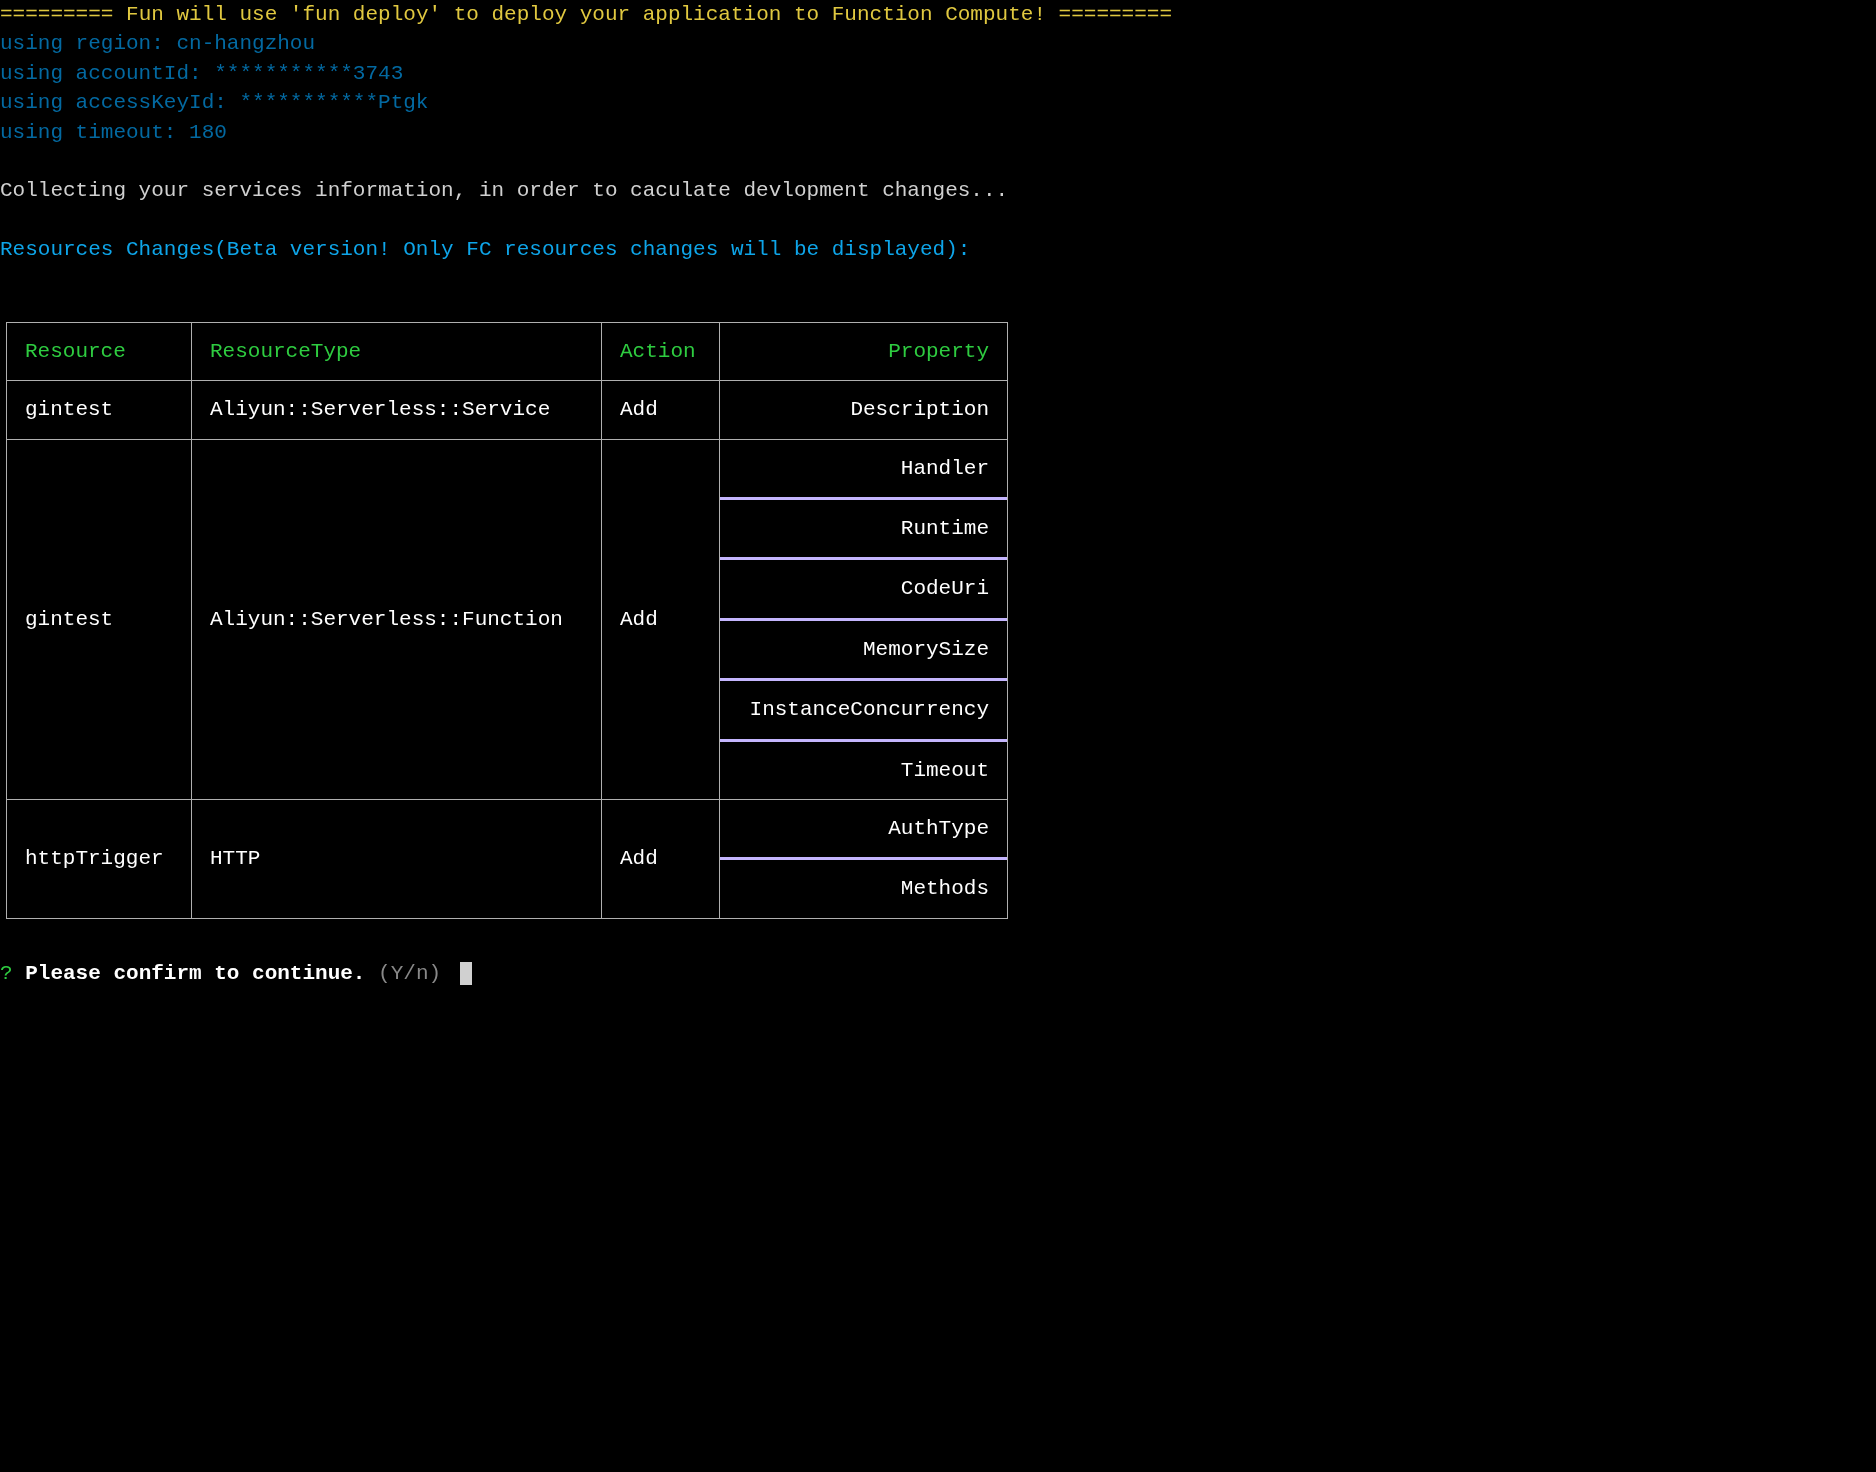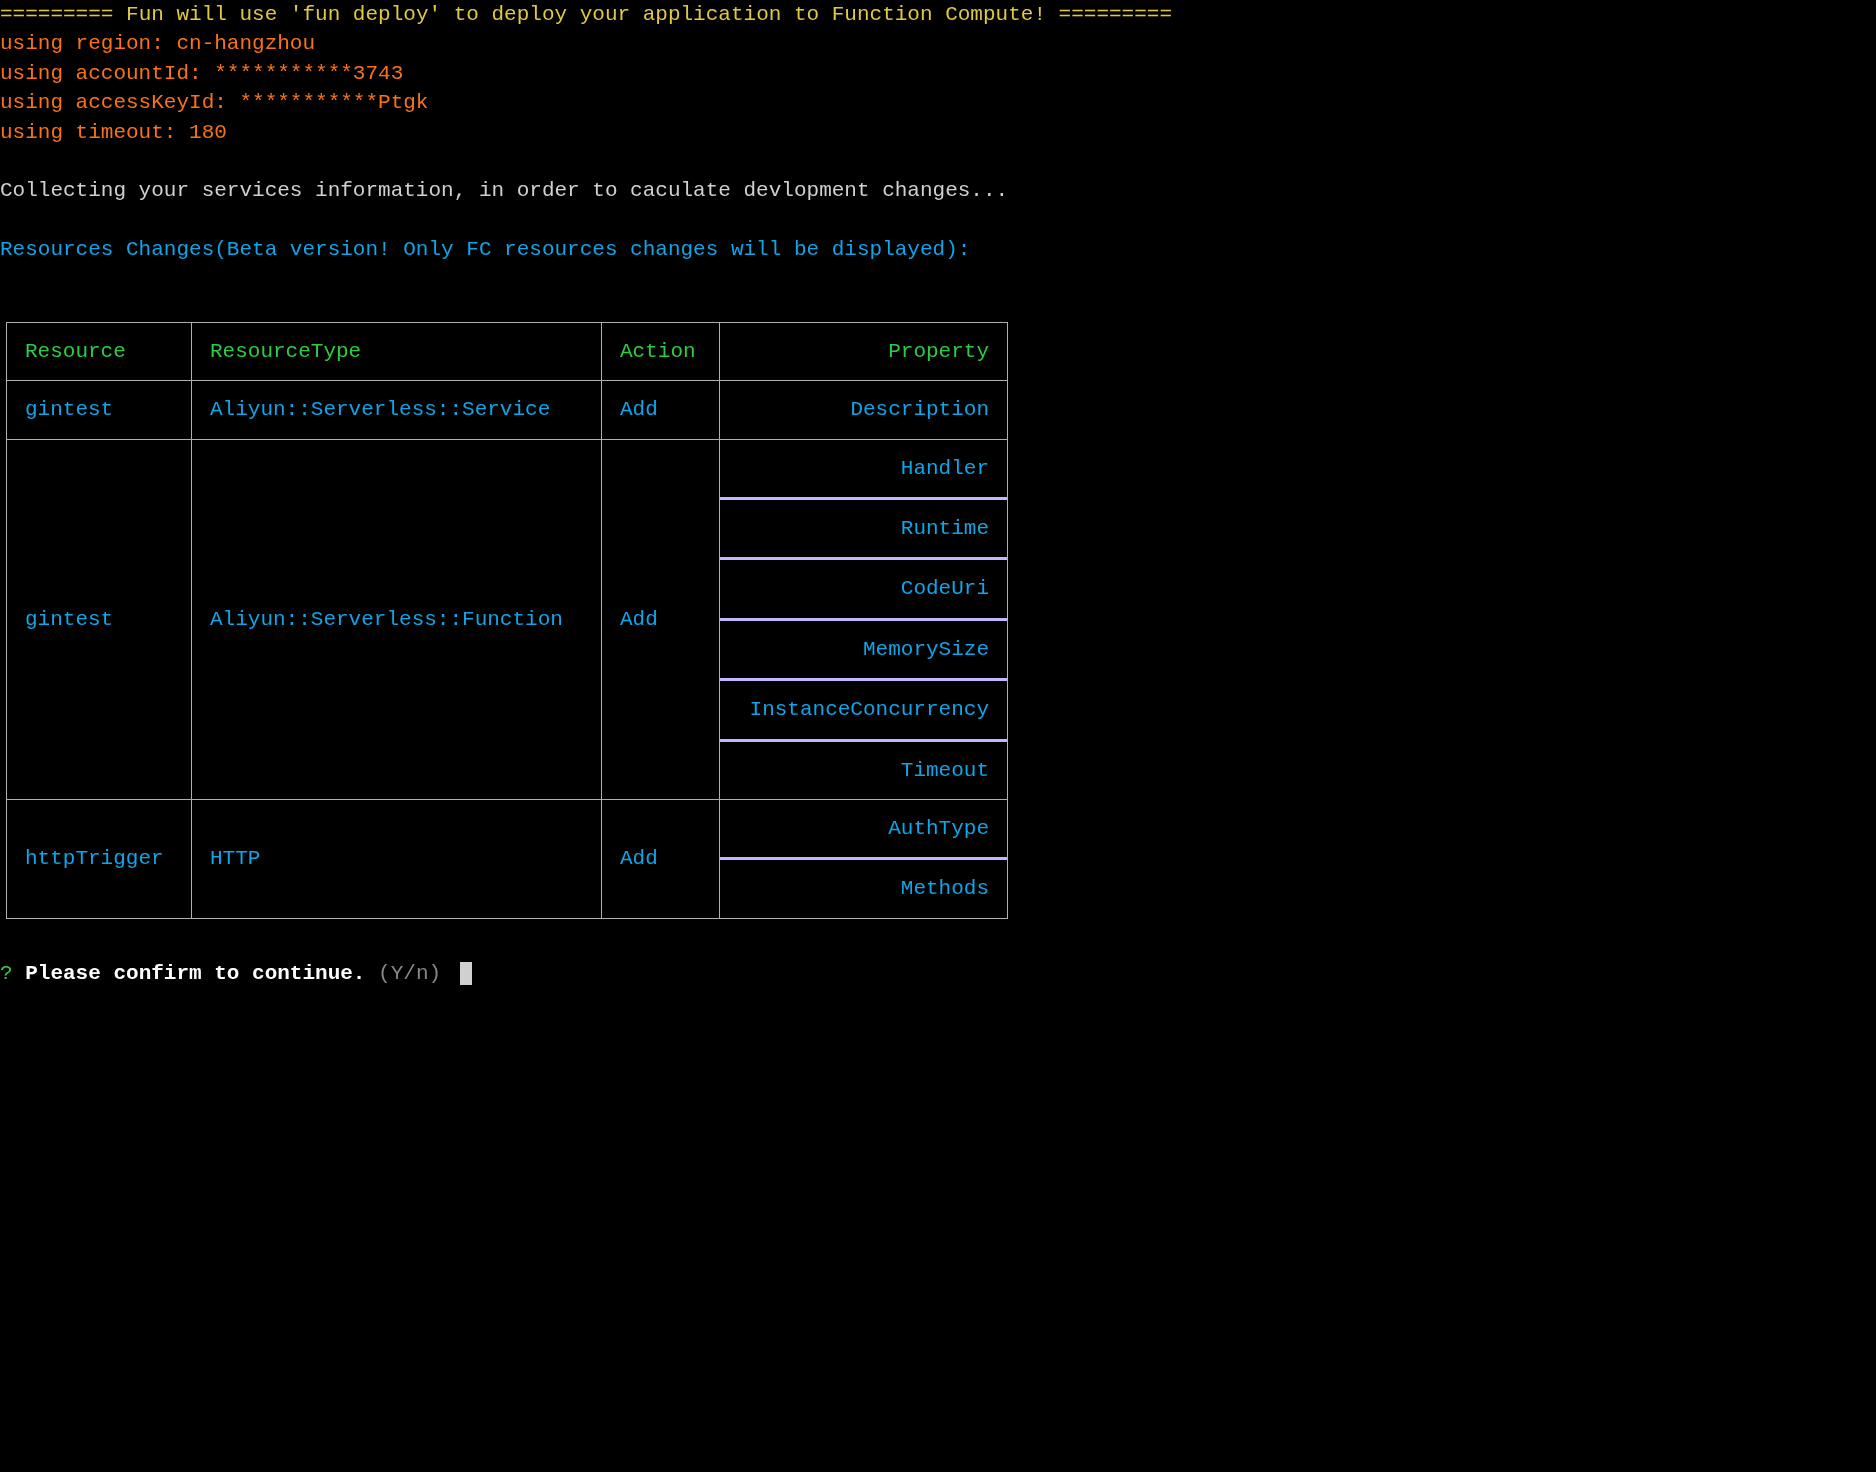--- a/index.html
+++ b/index.html
@@ -25,21 +25,21 @@
       white-space: pre;
       letter-spacing: 0;
     }
     .header-eq-left, .header-eq-right {
       color: #e0c840;
     }
     .header-text {
       color: #e0c840;
     }
     .info-line {
-      color: #f97316;
+      color: #0369a1;
       white-space: pre;
     }
     .blank-line {
       height: 1.4em;
     }
     .collecting-line {
       color: #d0d0d0;
     }
     .resources-changes-line {
       color: #0ea5e9;
@@ -50,21 +50,21 @@
     }
     table {
       border-collapse: collapse;
       border-radius: 27px;
     }
     td, th {
       border: 1px solid #b0b0b0;
       padding: 14px 18px;
       text-align: left;
       font-weight: normal;
-      color: #0ea5e9;
+      color: #ffffff;
       vertical-align: middle;
     }
     th {
       color: #2ecc40;
     }
     .col-resource { width: 185px; }
     .col-type { width: 410px; }
     .col-action { width: 118px; }
     .col-property { width: 288px; text-align: right; }
     .prompt-line {

